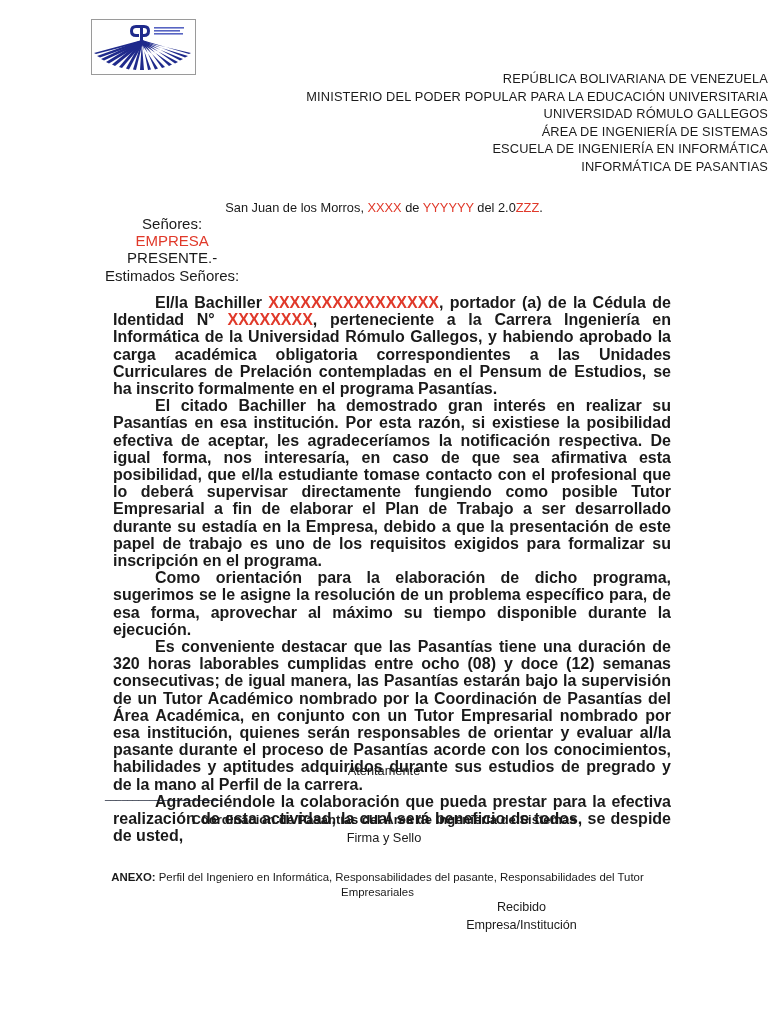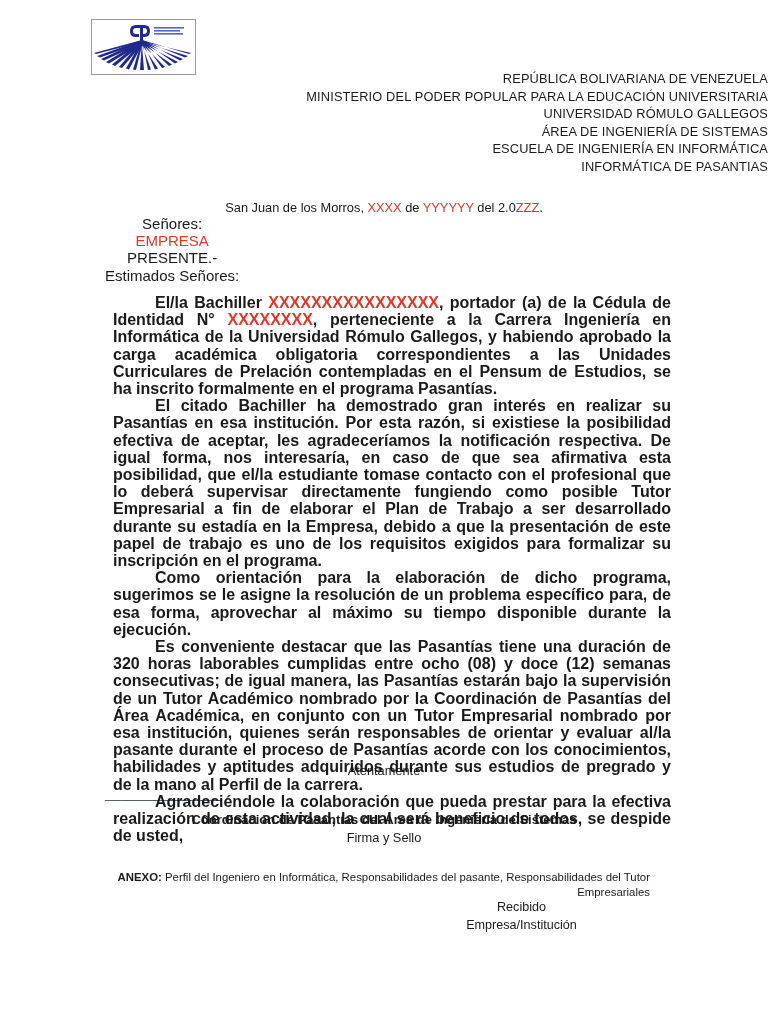--- a/index.html
+++ b/index.html
@@ -135,21 +135,21 @@
   }
 
   
   .anexo {
     position: absolute;
     left: 105px;
     top: 870px;
     width: 545px;
     font-size: 11.4px;
     line-height: 15px;
-    text-align: right;
+    text-align: center;
   }
   .anexo b { font-weight: bold; }
 
   .recibido {
     position: absolute;
     left: 380px;
     top: 898px;
     width: 283px;
     text-align: center;
     font-size: 12.6px;

